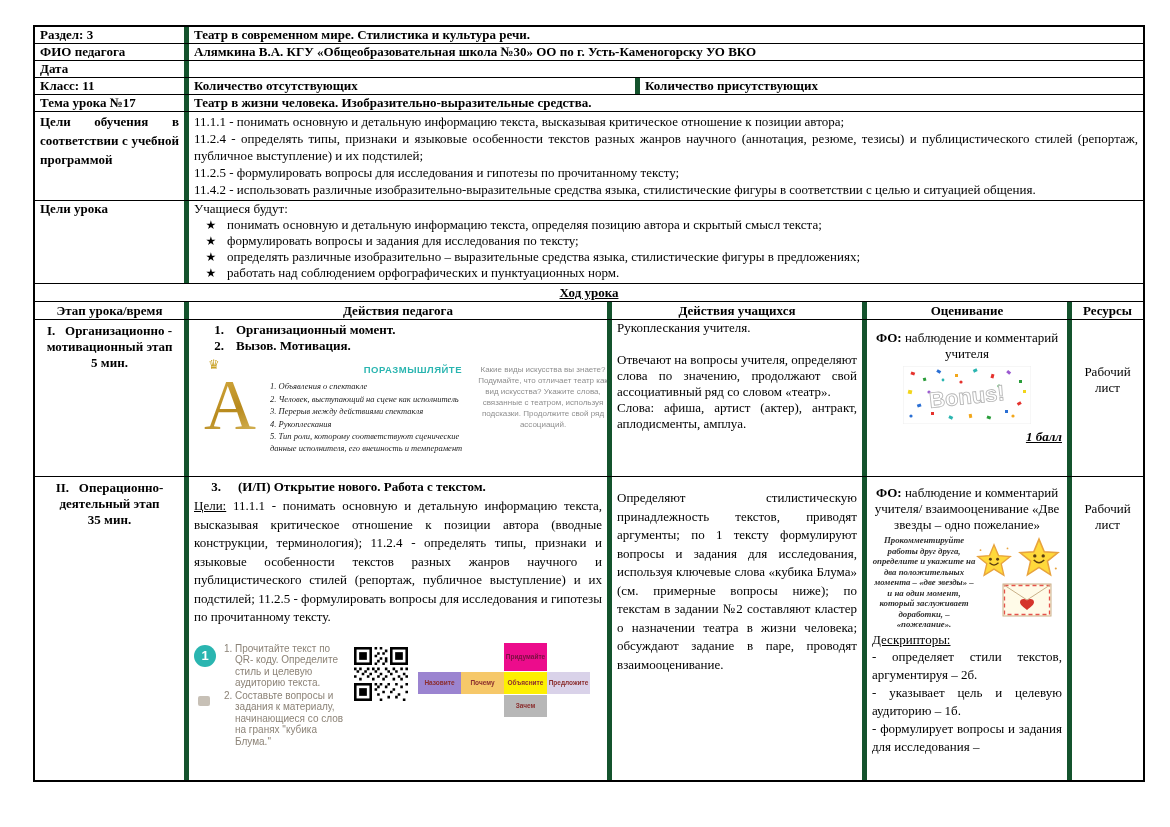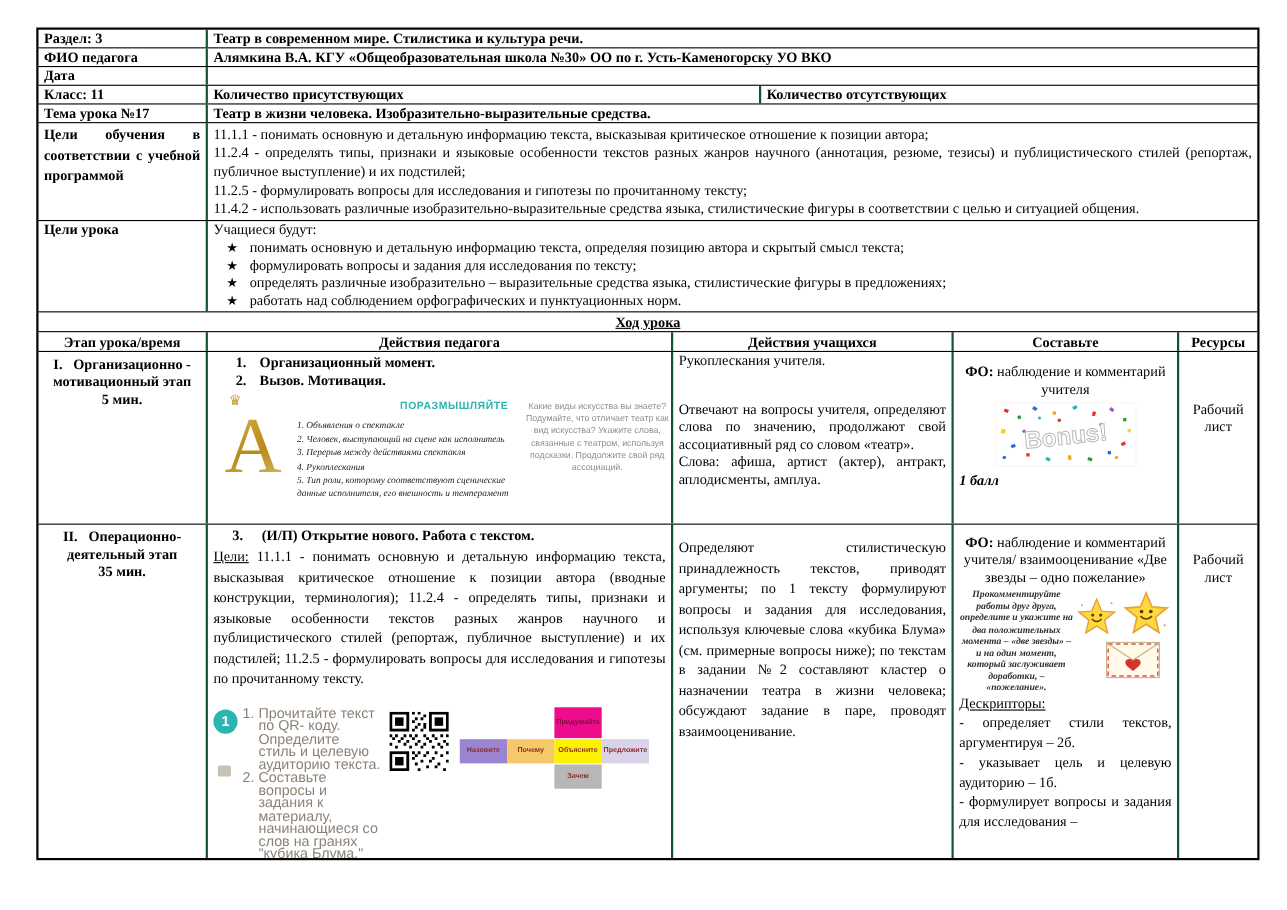--- a/index.html
+++ b/index.html
@@ -1,20 +1,20 @@
 <!DOCTYPE html>
 <html lang="ru"><head>
 <meta charset="utf-8">
 <style>
   html,body{margin:0;padding:0;background:#fff;}
   body{width:1170px;height:827px;position:relative;font-family:"Liberation Serif",serif;color:#000;overflow:hidden;}
   .doc{position:absolute;left:33px;top:25px;width:1108px;border:2px solid #000;background:#fff;}
   .row{display:flex;border-bottom:1px solid #000;}
   .row:last-child{border-bottom:none;}
-  .cell{border-right:2px solid #14532d;padding:0 5px;box-sizing:border-box;font-size:13px;line-height:16px;overflow:hidden;}
+  .cell{border-right:5px solid #14532d;padding:0 5px;box-sizing:border-box;font-size:13px;line-height:16px;overflow:hidden;}
   .cell:last-child{border-right:none;}
   .c1{width:154px;flex:none;}
   .c2{width:423px;flex:none;}
   .c3{width:255px;flex:none;}
   .c4{width:205px;flex:none;}
   .c5{flex:1;}
   .cwide{flex:1;}
   .cpresent{width:503px;flex:none;}
   .cabsent{flex:1;}
   .b{font-weight:bold;}
@@ -39,35 +39,35 @@
   .monogram{width:72px;flex:none;position:relative;height:96px;}
   .monogram .letter{font-size:72px;line-height:90px;font-style:normal;background:linear-gradient(160deg,#e3bc56,#b88a1d 55%,#e8cf7e);-webkit-background-clip:text;background-clip:text;color:transparent;display:block;text-align:center;}
   .monogram .crown{position:absolute;top:-3px;left:14px;font-size:13px;color:#c9a227;font-family:"DejaVu Sans",sans-serif;}
   .think-block{width:198px;flex:none;}
   .think-title{font-family:"Liberation Sans",sans-serif;font-weight:bold;font-size:9.5px;color:#2ab5b0;text-align:right;letter-spacing:.5px;margin:2px 6px 3px 0;}
   .assoc{font-style:italic;font-size:8.5px;line-height:11.5px;color:#222;}
   .assoc div{margin-bottom:1px;}
   .bubble{width:142px;flex:none;font-family:"Liberation Sans",sans-serif;font-size:8px;line-height:11px;color:#8f8f8f;text-align:center;padding-top:4px;}
   
   .stu p{margin:0 0 0 0;}
-  .stu .gap{margin-top:28px;}
+  .stu .gap{margin-top:16px;}
   
   .fo-center{text-align:center;padding-top:10px;}
   .bonus-wrap{text-align:center;margin-top:4px;}
-  .points{text-align:left;font-weight:bold;font-style:italic;margin-top:1px;}
+  .points{text-align:right;font-weight:bold;font-style:italic;margin-top:1px;text-decoration:underline;}
   .res{ text-align:center;}
   .res1{padding-top:44px;}
   .res2{padding-top:24px;}
   
   .s2head{display:flex;font-weight:bold;margin-top:2px;}
   .s2head .n{width:44px;text-align:center;flex:none;}
   .s2goals{text-align:justify;margin-top:2px;line-height:18.5px;}
   .taskpic{display:flex;margin-top:14px;gap:8px;position:relative;}
   .badge{width:22px;height:22px;border-radius:50%;background:#2ab5b0;color:#fff;font-family:"Liberation Sans",sans-serif;font-weight:bold;font-size:13px;line-height:22px;text-align:center;flex:none;margin-top:4px;}
-  .tasktext{width:122px;flex:none;font-family:"Liberation Sans",sans-serif;font-size:13px;line-height:11.5px;color:#8c8377;}
+  .tasktext{width:122px;flex:none;font-family:"Liberation Sans",sans-serif;font-size:10px;line-height:11.5px;color:#8c8377;}
   .tasktext ol{margin:2px 0 0 0;padding-left:11px;}
   .tasktext li{margin-bottom:1px;}
   .qr{flex:none;margin-top:6px;}
   .photo-blob{position:absolute;left:4px;top:55px;width:12px;height:10px;background:#b9b0a4;border-radius:2px;opacity:.8;}
   .cube{position:relative;width:178px;height:78px;flex:none;margin-top:2px;font-family:"Liberation Sans",sans-serif;}
   .face{position:absolute;display:flex;align-items:center;justify-content:center;font-size:6.5px;font-weight:bold;color:#8b2e2e;width:43px;height:22px;}
   .f-top{left:88px;top:0;height:28px;background:#ec0c8c;color:#7a1040;}
   .f-left{left:2px;top:29px;background:#9b84d0;}
   .f-mid{left:45px;top:29px;background:#f6c869;}
   .f-center{left:88px;top:29px;background:#fdf000;}
@@ -96,22 +96,22 @@
   <div class="row meta-row">
     <div class="cell c1 b">ФИО педагога</div>
     <div class="cell cwide b">Алямкина В.А.  КГУ «Общеобразовательная школа №30» ОО по г. Усть-Каменогорску  УО ВКО</div>
   </div>
   <div class="row meta-row">
     <div class="cell c1 b">Дата</div>
     <div class="cell cwide"></div>
   </div>
   <div class="row meta-row">
     <div class="cell c1 b">Класс: 11</div>
+    <div class="cell cabsent b">Количество отсутствующих</div>
     <div class="cell cpresent b">Количество присутствующих</div>
-    <div class="cell cabsent b">Количество отсутствующих</div>
   </div>
   <div class="row meta-row">
     <div class="cell c1 b">Тема урока №17</div>
     <div class="cell cwide b">Театр в жизни человека. Изобразительно-выразительные средства.</div>
   </div>
 
   <div class="row">
     <div class="cell c1 b just" style="line-height:19px;">Цели  обучения  в соответствии  с учебной программой</div>
     <div class="cell cwide" style="line-height:17px;padding-top:1px;padding-bottom:2px;">
       <div class="goal-line">11.1.1 - понимать основную и детальную информацию  текста, высказывая критическое отношение к позиции автора;</div>
@@ -147,21 +147,21 @@
   </div>
 
   <div class="row">
     <div class="cell cwide b center flow-hdr">Ход урока</div>
   </div>
 
   <div class="row hdr-row">
     <div class="cell c1">Этап урока/время</div>
     <div class="cell c2">Действия педагога</div>
     <div class="cell c3">Действия учащихся</div>
-    <div class="cell c4">Составьте</div>
+    <div class="cell c4">Оценивание</div>
     <div class="cell c5">Ресурсы</div>
   </div>
 
   <div class="row stage1-row">
     <div class="cell c1 stage-col">
       <span>I.</span>&nbsp;&nbsp;
       <span>Организационно - мотивационный этап</span>
       <div>5 мин.</div>
     </div>
     <div class="cell c2">

